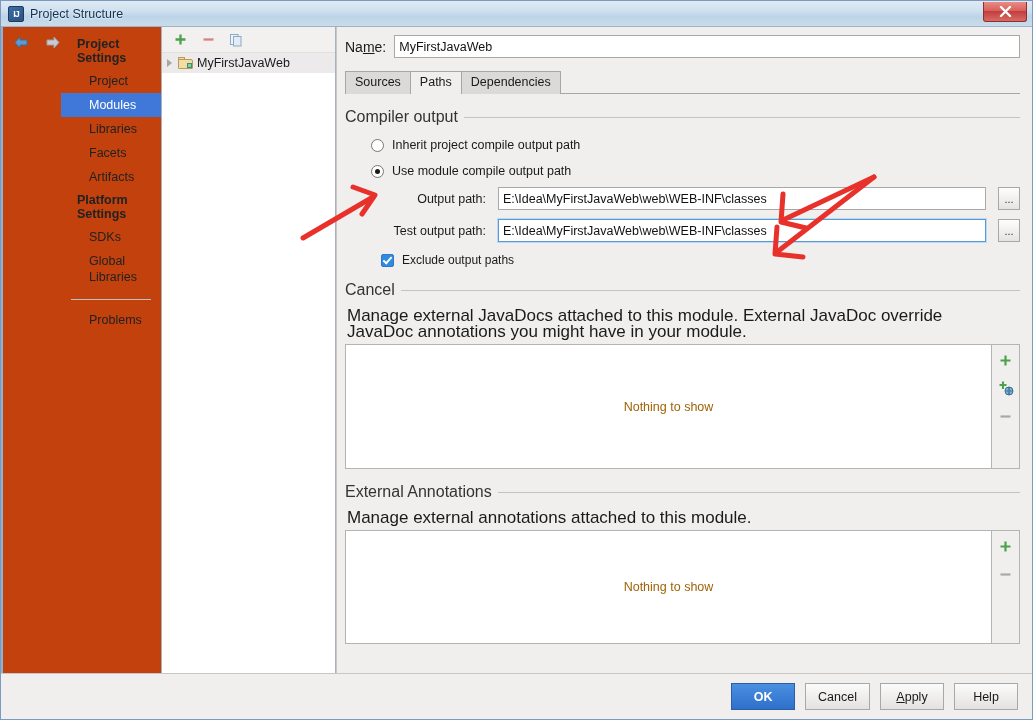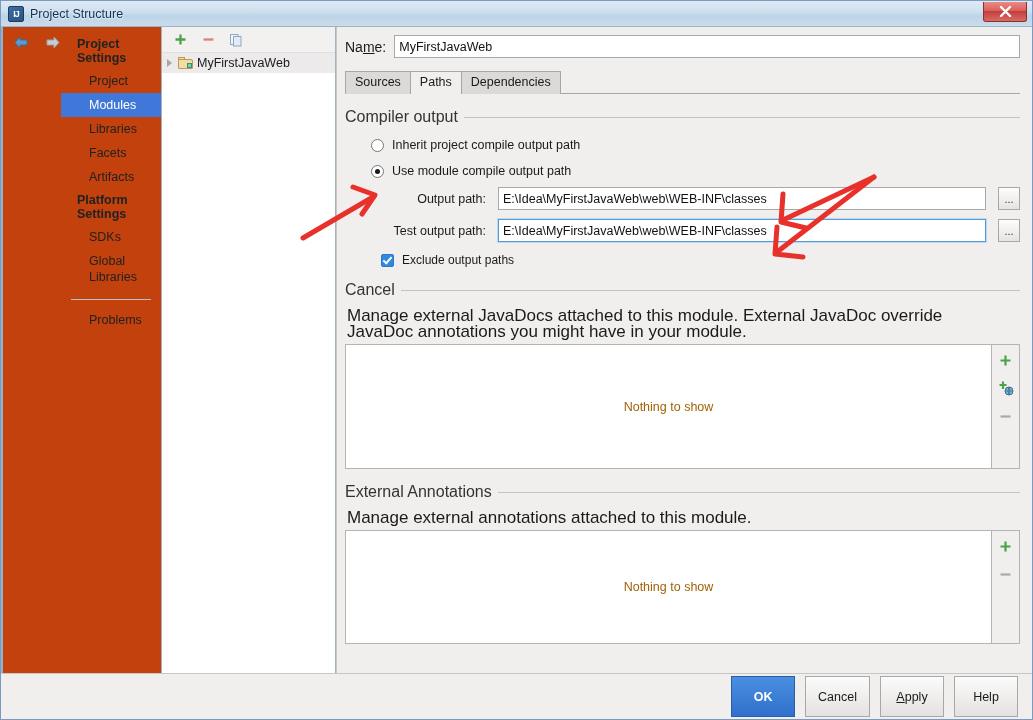--- a/index.html
+++ b/index.html
@@ -245,21 +245,21 @@
 
   
   #footer {
     flex: 0 0 46px; height: 46px;
     border-top: 1px solid #c9c7c5;
     background: #f0efed;
     display: flex; align-items: center; justify-content: flex-end;
     padding-right: 14px; gap: 10px;
   }
   .btn {
-    min-width: 64px; height: 41px;
+    min-width: 64px; height: 27px;
     border: 1px solid #a8a8a8;
     background: linear-gradient(180deg,#fbfbfb,#e4e2e0);
     font-size: 12.5px; color: #1a1a1a;
     display: flex; align-items: center; justify-content: center;
     cursor: pointer;
     font-family: "Liberation Sans", sans-serif;
     padding: 0 12px;
   }
   .btn.primary {
     background: linear-gradient(180deg,#4a8fe0,#2f70cc);

